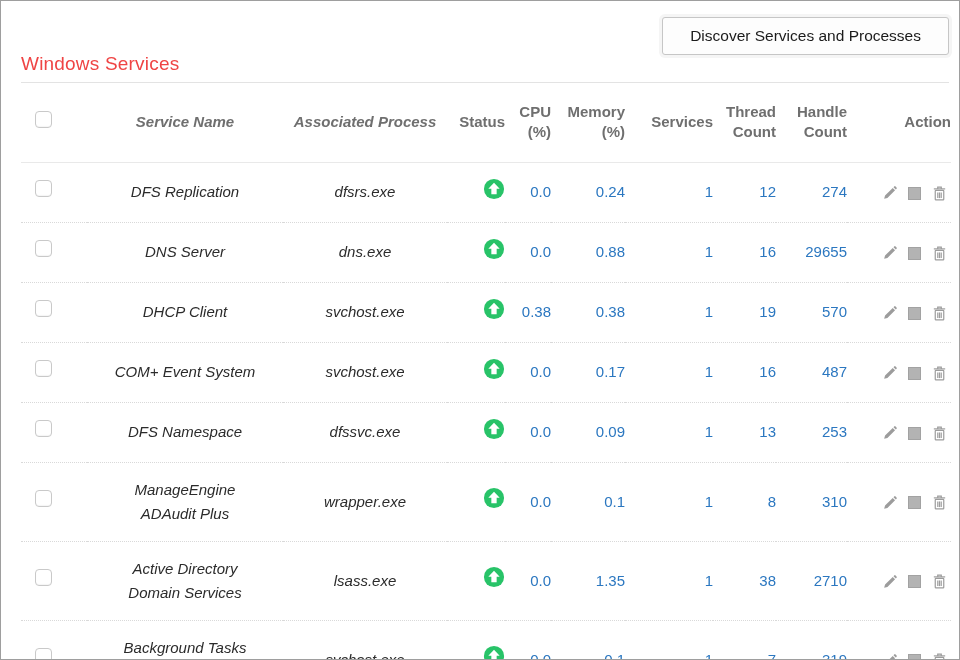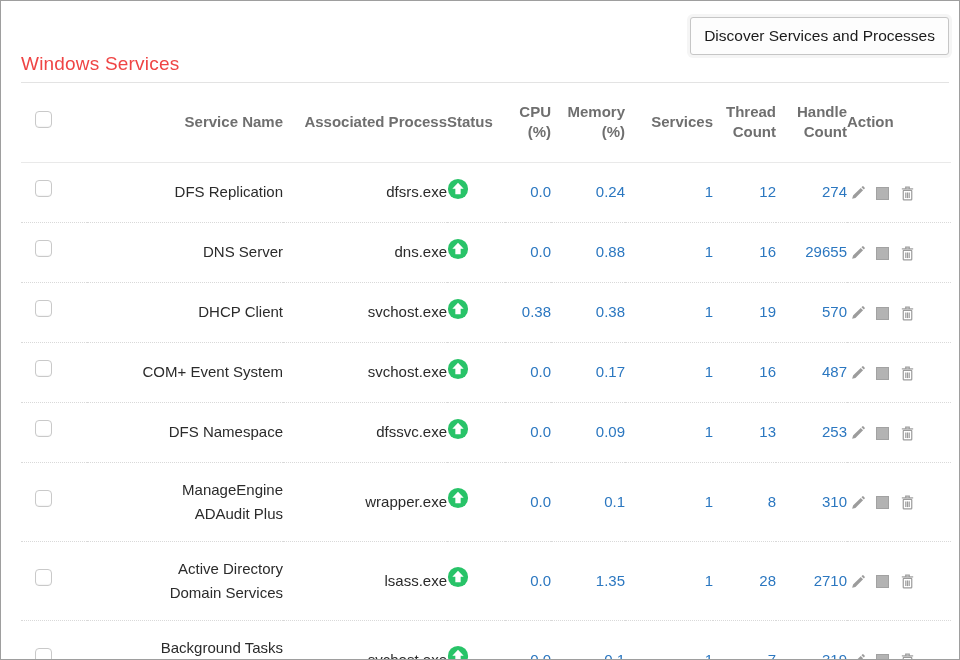--- a/index.html
+++ b/index.html
@@ -20,21 +20,21 @@
     overflow:hidden;
   }
   
   .discover-btn{
     position:absolute;top:16px;right:10px;
     font-family:"Liberation Sans", sans-serif;
     font-size:15.5px;color:#1b1b1b;
     background:#fdfdfd;
     border:1px solid #c6c6c6;
     border-radius:3px;
-    padding:9px 13px;
+    padding:9px 27px;
     box-shadow:0 0 0 3px #f5f5f5;
     cursor:pointer;
   }
   
   .page-title{
     position:absolute;top:52px;left:20px;
     font-size:19px;font-weight:500;color:#ef4444;
     letter-spacing:.2px;
   }
   .title-rule{
@@ -57,24 +57,24 @@
   }
   tbody td{
     padding:15px 0;
     font-size:15px;color:var(--text-dark);
     line-height:24px;
     border-bottom:1px dotted #d9d9d9;
   }
   tbody tr:last-child td{border-bottom:none;}
   
   .c-check{text-align:left;}
-  .c-name,.c-proc{text-align:right;}
-  .c-status{text-align:left;}
+  .c-name,.c-proc{text-align:center;font-style:italic;}
+  .c-status{text-align:right;}
   .c-num{text-align:right;}
-  .c-action{text-align:left;}
+  .c-action{text-align:right;}
   td.c-num{color:var(--blue);}
   .svc{display:inline-block;max-width:145px;}
   
   .checkbox{
     display:inline-block;width:17px;height:17px;
     margin-left:14px;
     border:1px solid #c9c9c9;border-radius:4px;
     background:#fff;
     box-shadow:inset 0 -1px 1px rgba(0,0,0,.04);
     cursor:pointer;
@@ -386,21 +386,21 @@
       <span class="status-icon">
         <svg viewBox="0 0 24 24">
           <circle cx="12" cy="12" r="11" fill="currentColor"></circle>
           <path d="M12 5.2 L18.2 11.6 H14.9 V17.6 H9.1 V11.6 H5.8 Z" fill="#ffffff"></path>
         </svg>
       </span>
     </td>
     <td class="c-num">0.0</td>
     <td class="c-num">1.35</td>
     <td class="c-num">1</td>
-    <td class="c-num">28</td>
+    <td class="c-num">38</td>
     <td class="c-num">2710</td>
     <td class="c-action">
       <span class="act">
         <svg width="16" height="16" viewBox="0 0 24 24" fill="currentColor">
           <path d="M3.2 20.8 L4.6 15.9 L16.1 4.4 L19.6 7.9 L8.1 19.4 Z M17.2 3.3 l1.1-1.1 a1.5 1.5 0 0 1 2.1 0 l1.4 1.4 a1.5 1.5 0 0 1 0 2.1 l-1.1 1.1 Z"></path>
         </svg>
       </span>
       <span class="act stop-sq"></span>
       <span class="act">
         <svg width="17" height="17" viewBox="0 0 24 24" fill="none" stroke="currentColor" stroke-width="1.7">

